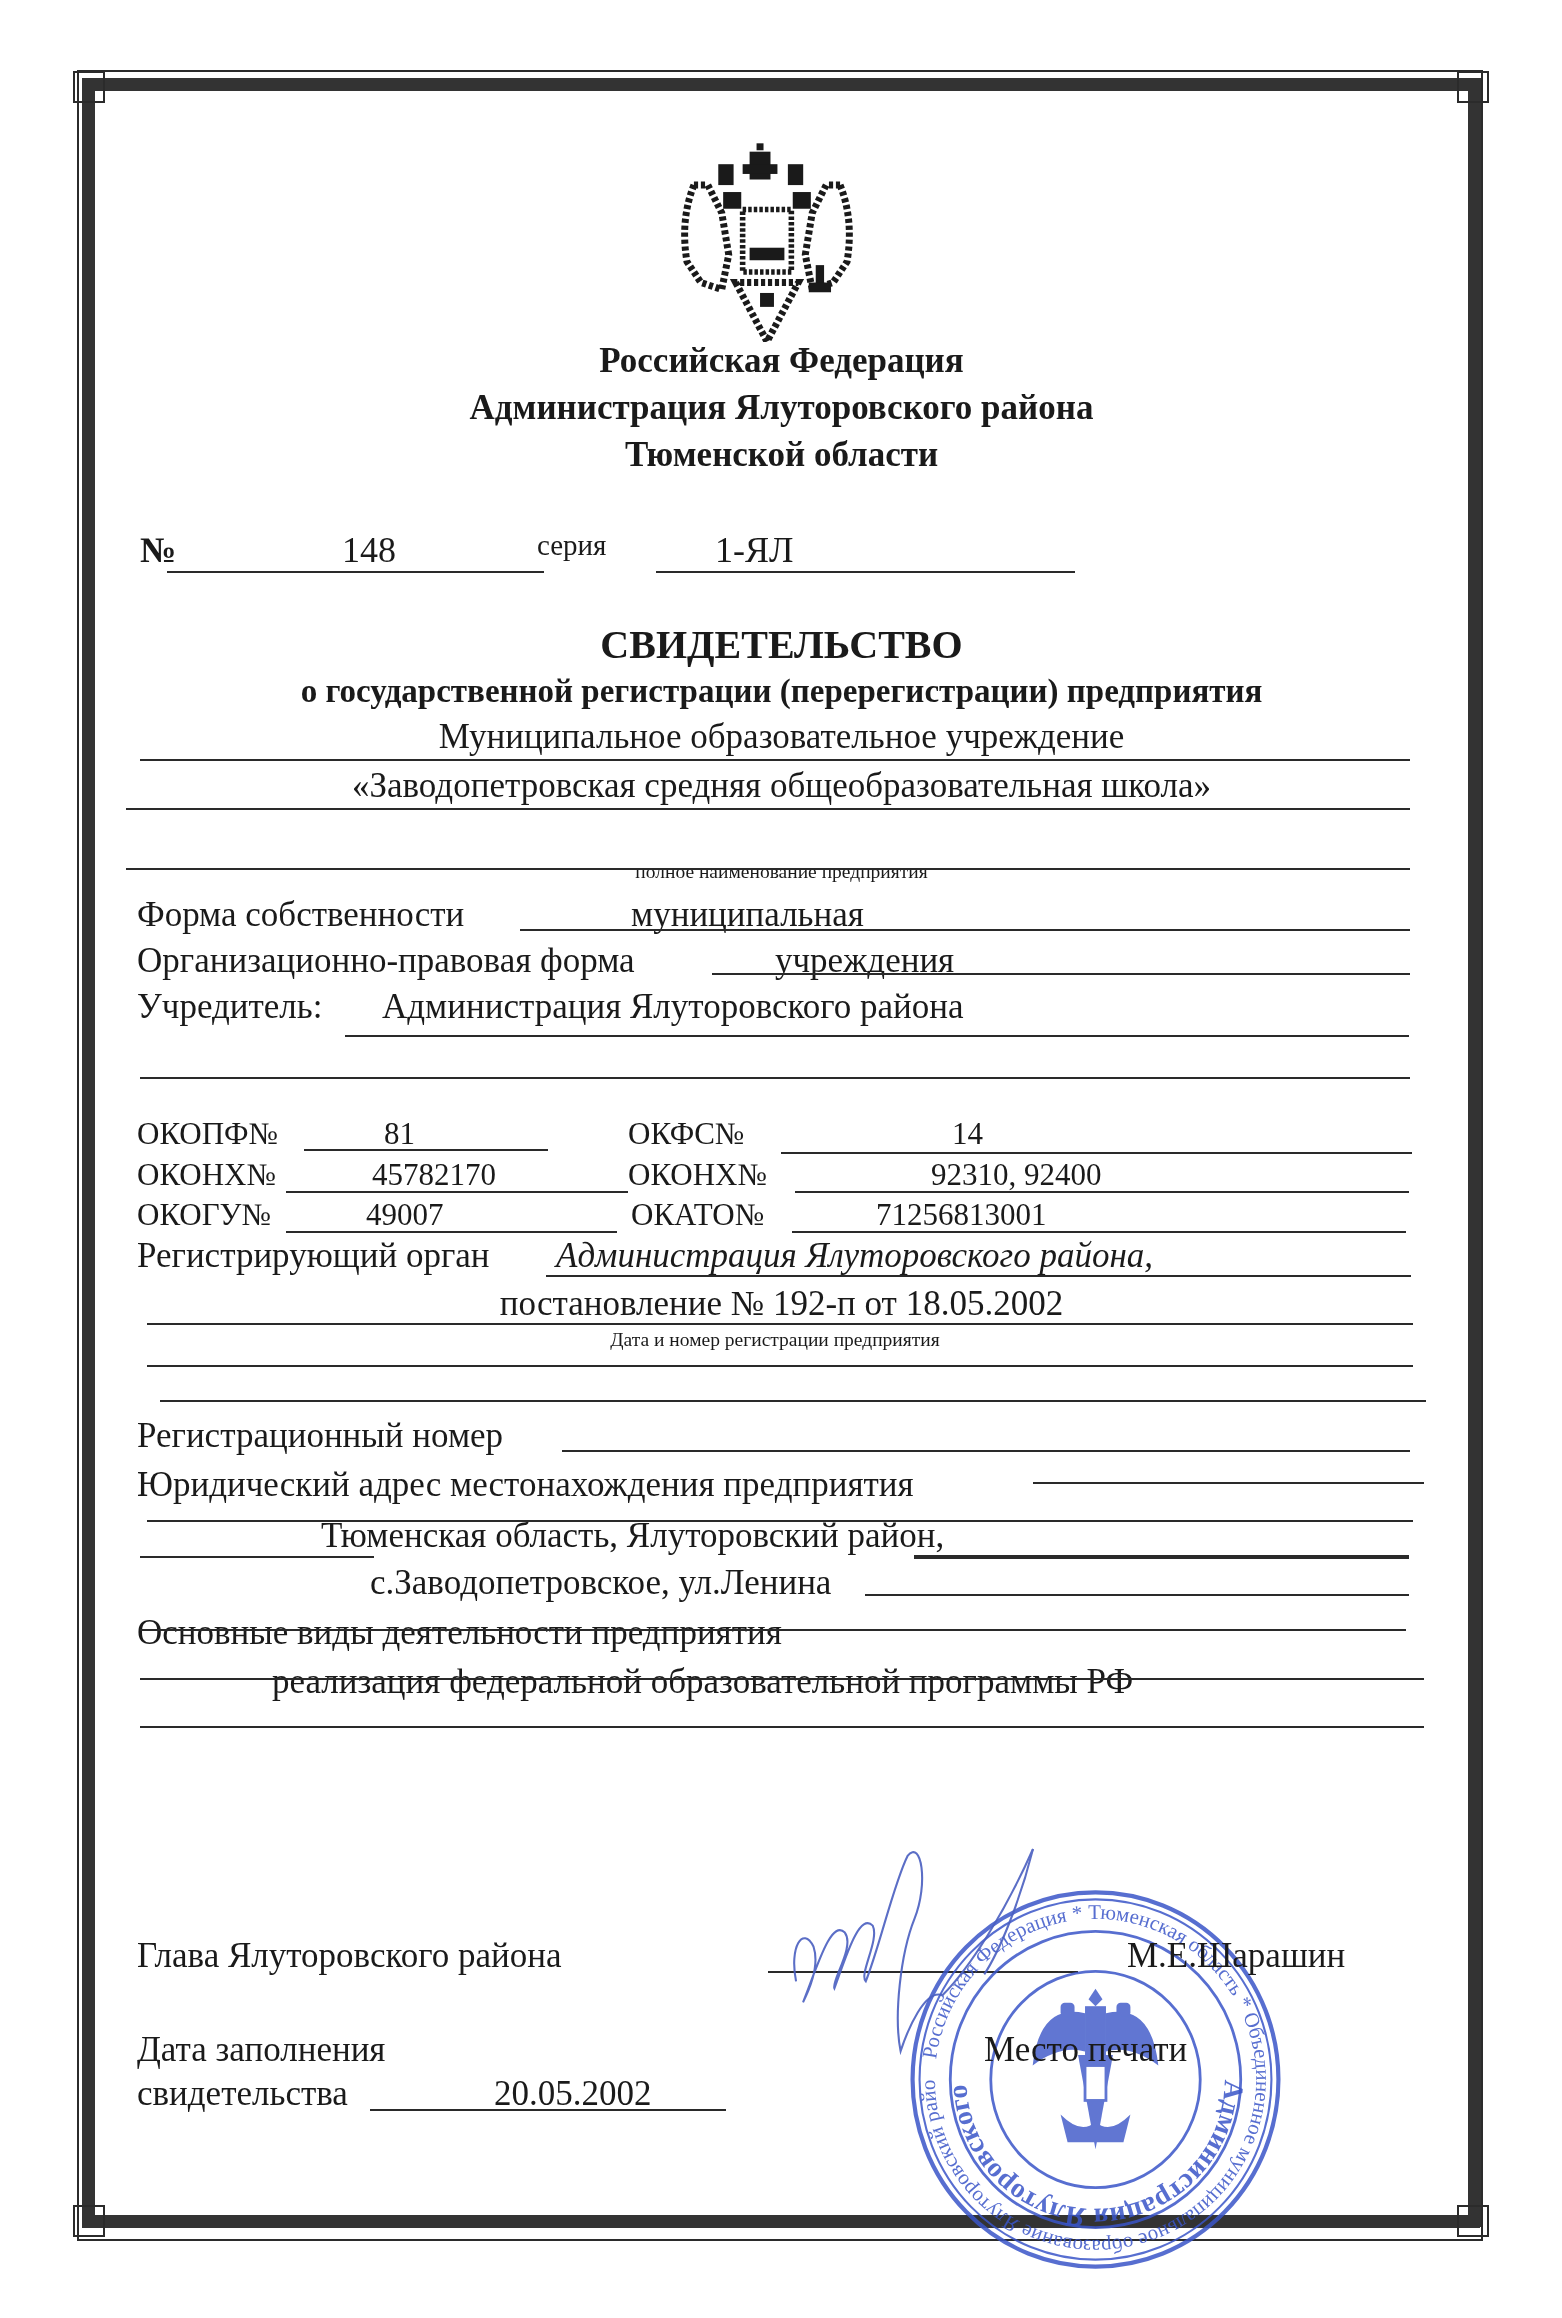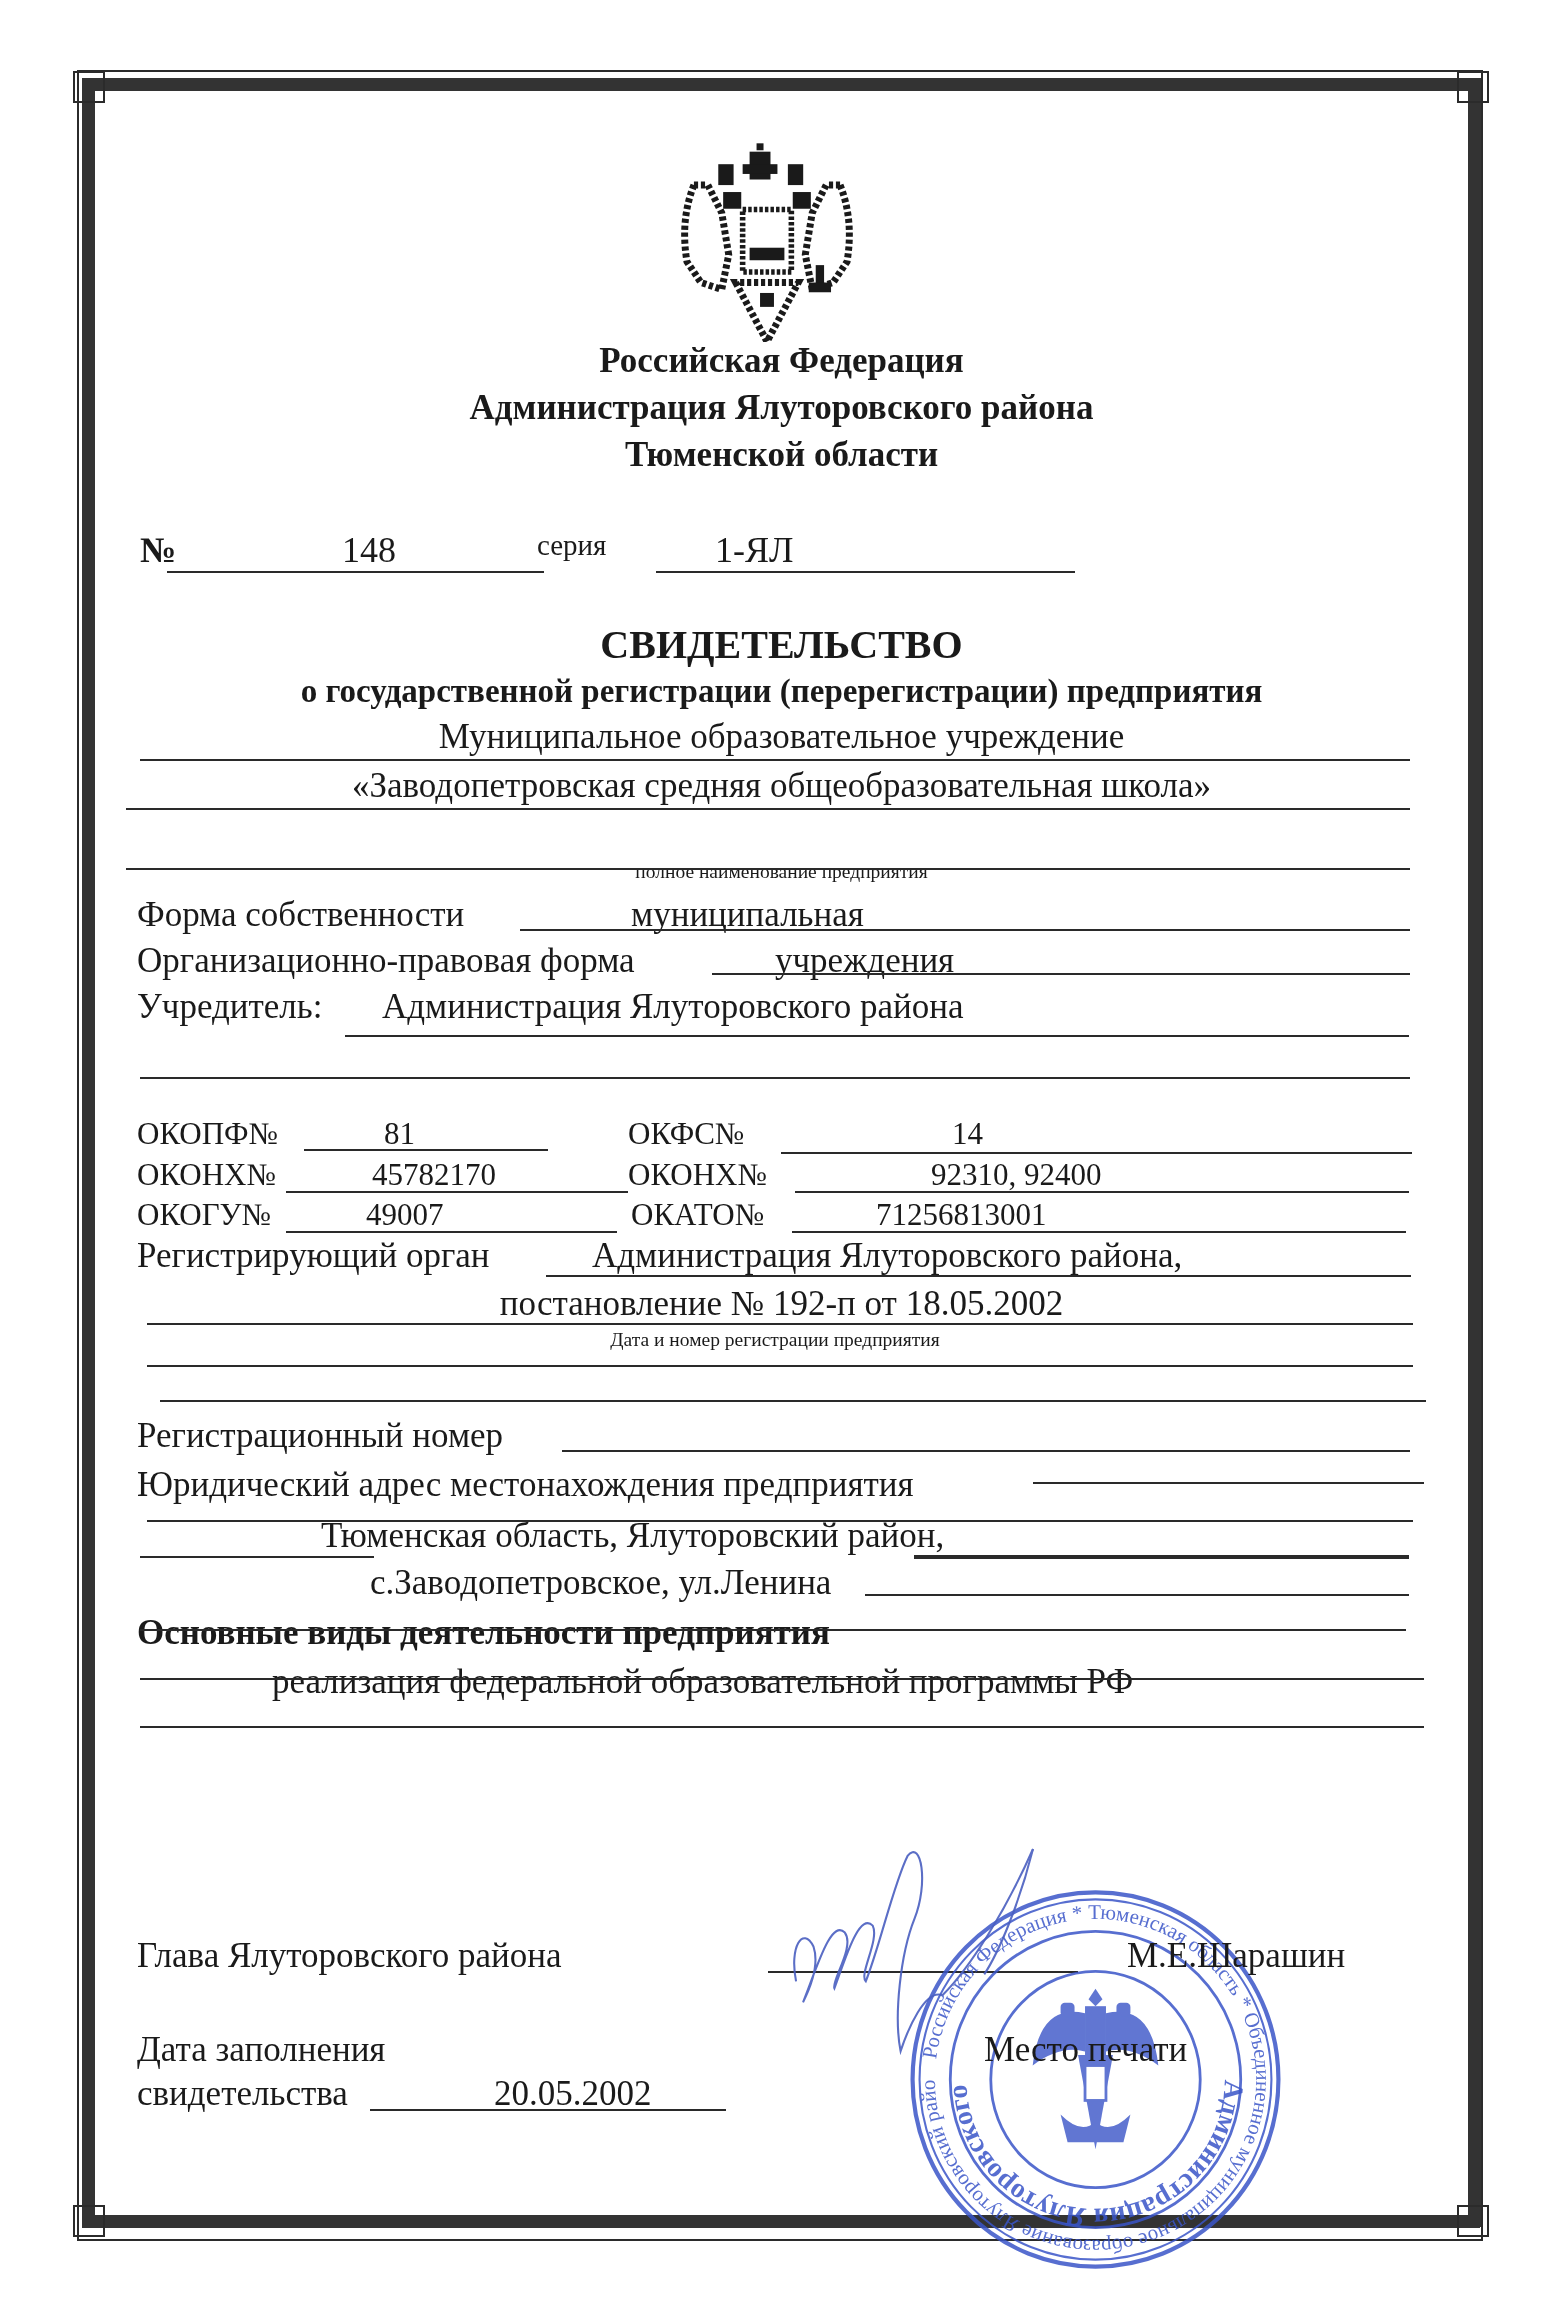--- a/index.html
+++ b/index.html
@@ -123,40 +123,40 @@
 <div class="line" style="left:795px; top:1191px; width:614px;"></div>
 
 <div class="lbl-sm" style="left:137px; top:1197px;">ОКОГУ№</div>
 <div class="val-sm" style="left:366px; top:1197px;">49007</div>
 <div class="line" style="left:286px; top:1231px; width:331px;"></div>
 <div class="lbl-sm" style="left:631px; top:1197px;">ОКАТО№</div>
 <div class="val-sm" style="left:876px; top:1197px;">71256813001</div>
 <div class="line" style="left:792px; top:1231px; width:614px;"></div>
 
 <div class="lbl" style="left:137px; top:1236px;">Регистрирующий орган</div>
-<div class="val" style="left:592px; top:1236px;">Администрация Ялуторовского района,</div>
+<div class="val" style="left:556px; top:1236px;font-style:italic;">Администрация Ялуторовского района,</div>
 <div class="line" style="left:546px; top:1275px; width:865px;"></div>
 <div class="centered" style="left:0; width:1563px; top:1284px;">постановление № 192-п от 18.05.2002</div>
 <div class="line" style="left:147px; top:1323px; width:1266px;"></div>
 <div class="caption" style="left:0; width:1550px; top:1329px;">Дата и номер регистрации предприятия</div>
 <div class="line" style="left:147px; top:1365px; width:1266px;"></div>
 <div class="line" style="left:160px; top:1400px; width:1266px;"></div>
 
 <div class="lbl" style="left:137px; top:1416px;text-align:center;">Регистрационный номер</div>
 <div class="line" style="left:562px; top:1450px; width:848px;"></div>
 
 <div class="lbl" style="left:137px; top:1465px;">Юридический адрес местонахождения предприятия</div>
 <div class="line" style="left:1033px; top:1482px; width:391px;"></div>
 <div class="val" style="left:321px; top:1516px;">Тюменская область, Ялуторовский район,</div>
 <div class="line" style="left:147px; top:1520px; width:1266px;"></div>
 <div class="val" style="left:370px; top:1563px;">с.Заводопетровское, ул.Ленина</div>
 <div class="line" style="left:140px; top:1556px; width:234px;"></div>
 <div class="line-thick" style="left:914px; top:1555px; width:495px;"></div>
 
-<div class="lbl" style="left:137px; top:1613px;font-weight:bold;">Основные виды деятельности предприятия</div>
+<div class="lbl" style="left:137px; top:1613px;">Основные виды деятельности предприятия</div>
 <div class="line" style="left:865px; top:1594px; width:544px;"></div>
 <div class="val" style="left:272px; top:1662px;">реализация федеральной образовательной программы РФ</div>
 <div class="line" style="left:140px; top:1629px; width:1266px;"></div>
 <div class="line" style="left:140px; top:1678px; width:1284px;"></div>
 <div class="line" style="left:140px; top:1726px; width:1284px;"></div>
 
 <div class="lbl" style="left:137px; top:1936px;">Глава Ялуторовского района</div>
 <div class="line" style="left:768px; top:1971px; width:310px;"></div>
 
 <svg class="stamp" style="left:900px; top:1884px;" width="391" height="391" viewBox="0 0 560 560">

